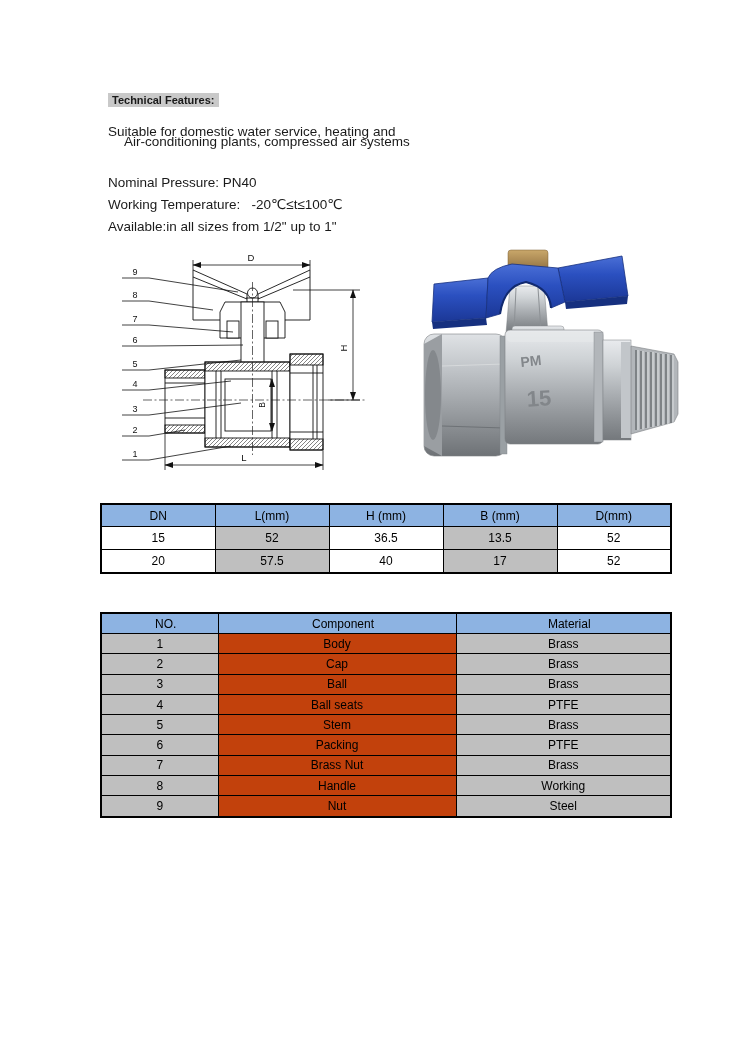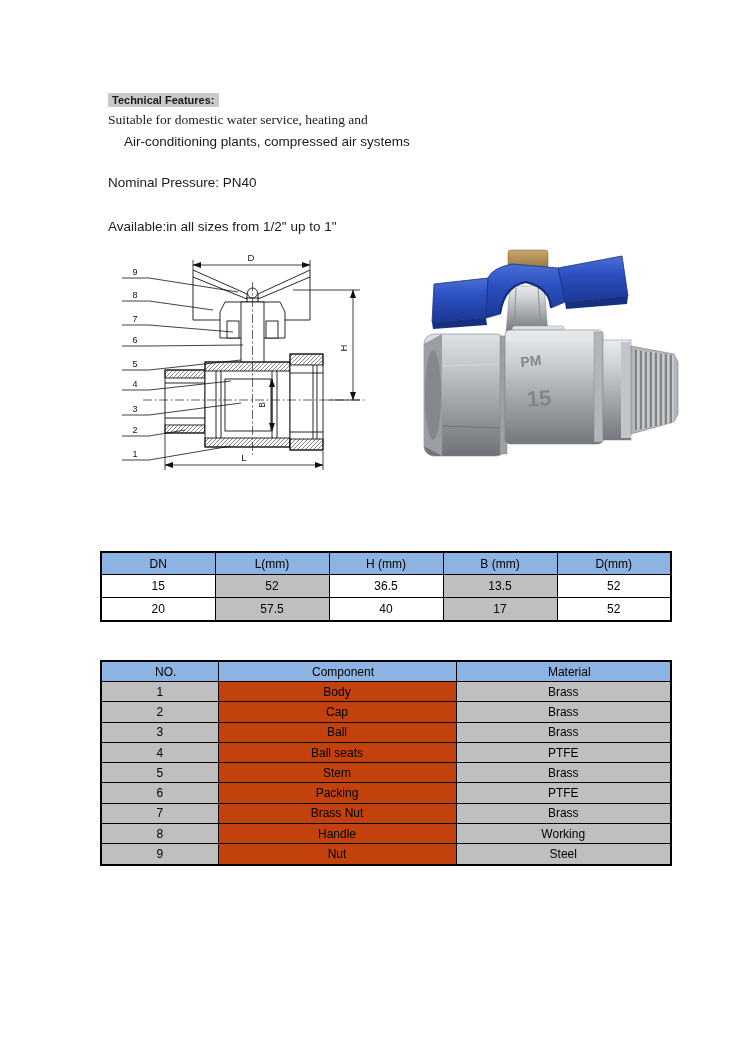--- a/index.html
+++ b/index.html
@@ -7,42 +7,43 @@
     position:relative;width:750px;height:1060px;background:#ffffff;
     font-family:"Liberation Sans","DejaVu Sans",sans-serif;color:#1a1a1a;overflow:hidden;
   }
   .abs{position:absolute;}
   .txt{font-size:13.5px;line-height:1.25;white-space:pre-wrap;}
   .heading{font-weight:bold;background:#c9c9c9;padding:1px 4px;font-size:11px;}
   
   table{border-collapse:collapse;table-layout:fixed;width:570px;
         font-family:"Liberation Sans","DejaVu Sans",sans-serif;font-size:12px;color:#000;}
   table, th, td{border:1px solid #000;}
-  table{border-width:2px;margin-top:48px;}
+  table{border-width:2px;}
   th{background:#8db3e2;font-weight:normal;}
   th,td{text-align:center;vertical-align:middle;padding:0;overflow:hidden;}
   #dim-table th{height:21px;}
   #dim-table td{height:22px;background:#ffffff;}
   #dim-table td:nth-child(2),#dim-table td:nth-child(4){background:#bfbfbf;}
   #comp-table th{height:19px;padding-left:12px;}
   #comp-table td{height:19.3px;background:#c2410c;}
   #comp-table td:nth-child(1),#comp-table td:nth-child(3){background:#bfbfbf;}
   svg text{font-family:"Liberation Sans","DejaVu Sans",sans-serif;}
 </style>
 </head>
 <body>
 
 <div id="page">
 
   <div class="abs" style="left:108px;top:90px;">
     <span class="heading">Technical Features:</span>
   </div>
-  <div class="abs txt" style="left:108px;top:112px;font-family:Liberation Serif, serif;">Suitable for domestic water service, heating and</div>
+  <div class="abs txt" style="left:108px;top:124px;">Suitable for domestic water service, heating and</div>
   <div class="abs txt" style="left:108px;top:134px;margin-left:16px;">Air-conditioning plants, compressed air systems</div>
   <div class="abs txt" style="left:108px;top:175px;">Nominal Pressure: PN40</div>
+  <div class="abs txt" style="left:108px;top:197px;">Working Temperature:   -20℃≤t≤100℃</div>
   <div class="abs txt" style="left:108px;top:219px;">Available:in all sizes from 1/2" up to 1"</div>
 
   <svg class="abs" style="left:103px;top:248px;" width="292" height="230" viewBox="0 0 292 230">
     <defs>
       <pattern id="hatch" patternUnits="userSpaceOnUse" width="4" height="4">
         <path d="M0,4 L4,0" stroke="#333" stroke-width="0.6"></path>
       </pattern>
       <marker id="arr" markerWidth="9" markerHeight="7" refX="8" refY="3" orient="auto-start-reverse" markerUnits="userSpaceOnUse">
         <path d="M0,0 L8.5,3 L0,6 Z" fill="#111"></path>
       </marker>

